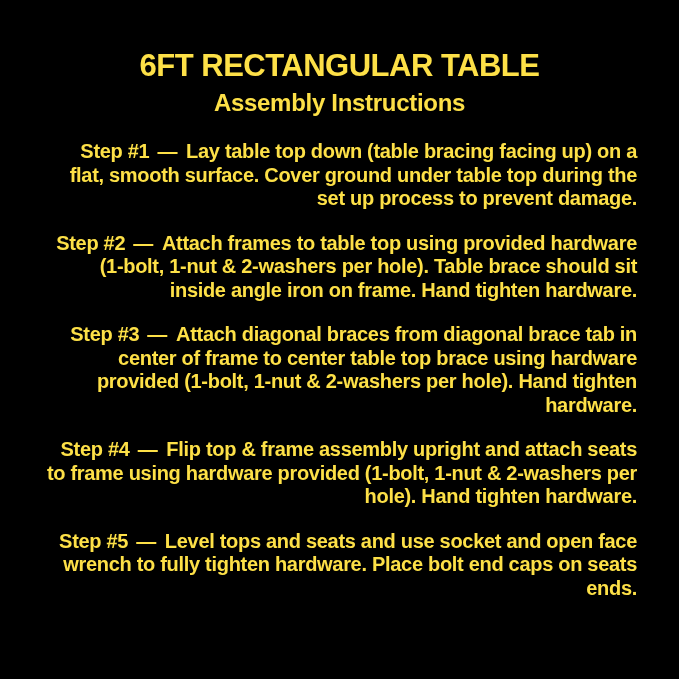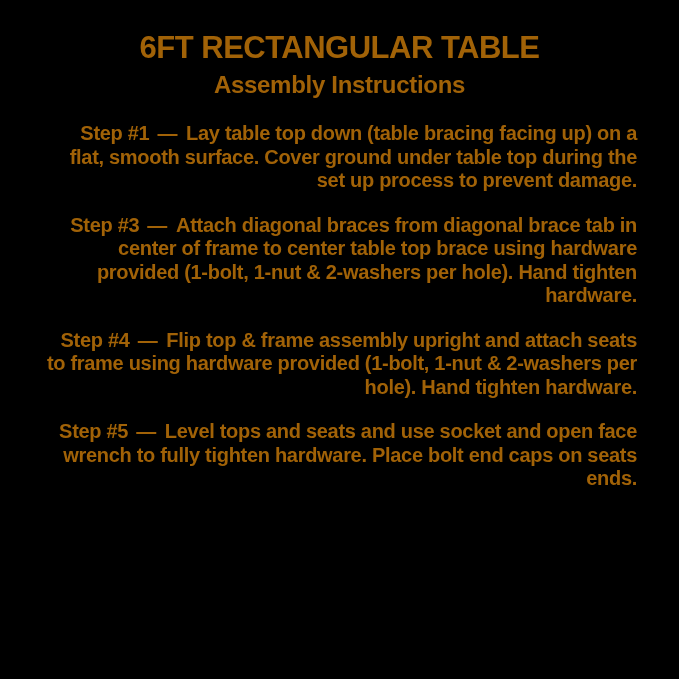--- a/index.html
+++ b/index.html
@@ -5,26 +5,26 @@
   html, body {
     margin: 0;
     padding: 0;
     background: #000000;
   }
   .sheet {
     position: relative;
     width: 679px;
     height: 679px;
     background: #000000;
-    color: #a16207;
+    color: #fde047;
     font-family: "Liberation Sans", sans-serif;
     font-weight: bold;
     overflow: hidden;
     box-sizing: border-box;
-    padding: 30px 42px 0 42px;
+    padding: 48px 42px 0 42px;
     -webkit-font-smoothing: antialiased;
   }
   .header {
     text-align: center;
     margin-bottom: 24px;
   }
   .title {
     margin: 0;
     font-size: 31px;
     line-height: 1.15;
@@ -58,20 +58,21 @@
 
   <div class="header">
     <h1 class="title">6FT RECTANGULAR TABLE</h1>
     <h2 class="subtitle">Assembly Instructions</h2>
   </div>
 
   <div class="steps">
 
     <p class="step"><span>Step #1</span><span class="sep">—</span><span>Lay table top down (table bracing facing up) on a flat, smooth surface. Cover ground under table top during the set up process to prevent damage.</span></p>
 
+    <p class="step"><span>Step #2</span><span class="sep">—</span><span>Attach frames to table top using provided hardware (1-bolt, 1-nut &amp; 2-washers per hole). Table brace should sit inside angle iron on frame. Hand tighten hardware.</span></p>
 
     <p class="step"><span>Step #3</span><span class="sep">—</span><span>Attach diagonal braces from diagonal brace tab in center of frame to center table top brace using hardware provided (1-bolt, 1-nut &amp; 2-washers per hole). Hand tighten hardware.</span></p>
 
     <p class="step"><span>Step #4</span><span class="sep">—</span><span>Flip top &amp; frame assembly upright and attach seats to frame using hardware provided (1-bolt, 1-nut &amp; 2-washers per hole). Hand tighten hardware.</span></p>
 
     <p class="step"><span>Step #5</span><span class="sep">—</span><span>Level tops and seats and use socket and open face wrench to fully tighten hardware. Place bolt end caps on seats ends.</span></p>
 
   </div>
 
 </div>

